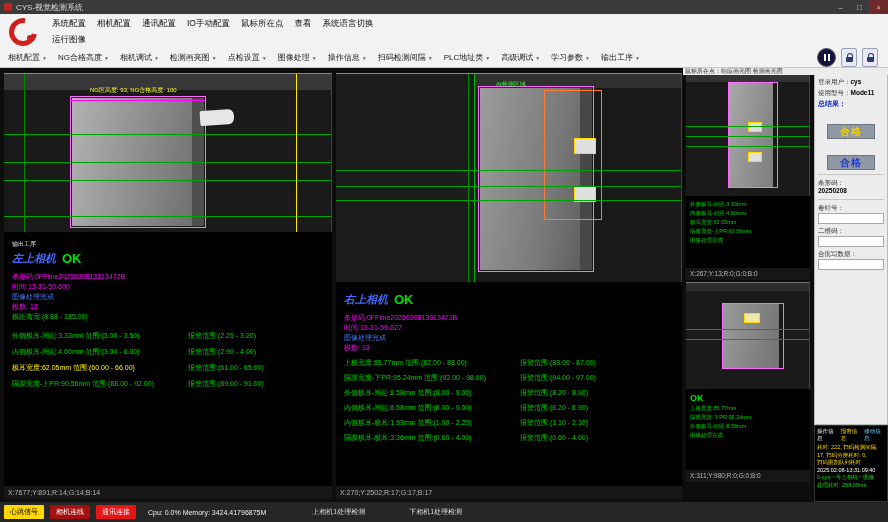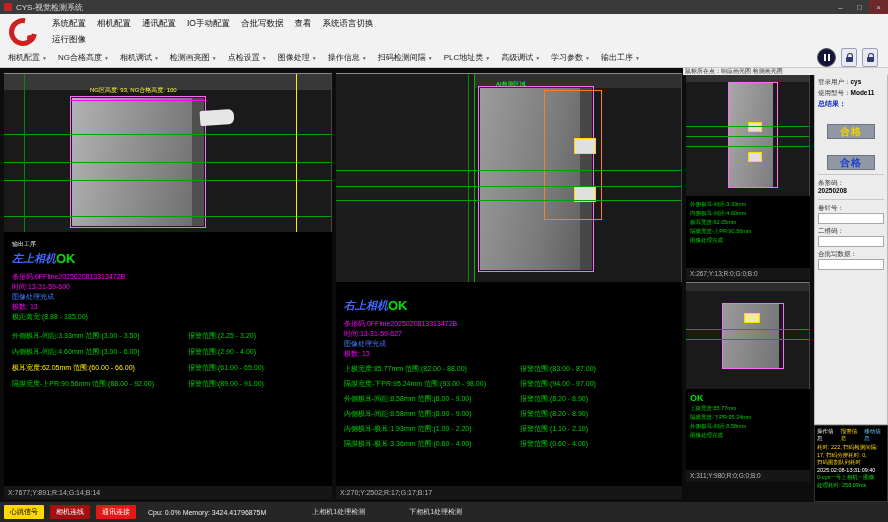--- a/index.html
+++ b/index.html
@@ -48,21 +48,21 @@
   
   .band{position:absolute;left:0;right:0;top:0;height:16px;background:#383838;}
   .hl{position:absolute;left:0;right:0;height:1px;background:#00a400;}
   .vl{position:absolute;top:0;bottom:0;width:1px;}
   .olabel{position:absolute;font-size:6px;white-space:nowrap;}
   .rect{position:absolute;box-sizing:border-box;}
 
   
   .cam-text{position:relative;padding:8px 8px 0 8px;color:#0c0;}
   .tiny-white{font-size:6px;color:#e8e8e8;}
-  .cam-title-row{display:flex;align-items:center;margin:2px 0 6px 0;}
+  .cam-title-row{display:flex;align-items:center;gap:6px;margin:2px 0 6px 0;}
   .cam-title{font-size:11px;font-weight:bold;color:#4169ff;font-style:italic;}
   .cam-status{font-size:13px;font-weight:bold;color:#00e000;}
   .meta-magenta{font-size:7px;color:#ff00ff;line-height:10px;}
   .meta-blue{font-size:7px;color:#4879ff;line-height:10px;}
   .meta-green{font-size:7px;color:#00cf00;line-height:10px;}
   .mrows{margin-top:10px;}
   .mrow{display:flex;font-size:7px;color:#00cf00;margin-bottom:8px;line-height:8px;}
   .cam-right .mrow{margin-bottom:7px;}
   .m1{width:176px;flex-shrink:0;}
   .m2{flex:1;}
@@ -128,21 +128,21 @@
   <div class="menubar">
     <div class="logo">
       <span class="logo-ring"></span>
       <span class="logo-dot"></span>
     </div>
     <div class="menu-row1">
       <span class="menu-item">系统配置</span>
       <span class="menu-item">相机配置</span>
       <span class="menu-item">通讯配置</span>
       <span class="menu-item">IO手动配置</span>
-      <span class="menu-item">合批写数据</span>
+      <span class="menu-item">鼠标所在点</span>
       <span class="menu-item">查看</span>
       <span class="menu-item">系统语言切换</span>
     </div>
     <div class="menu-row2">
       <span class="menu-item">运行图像</span>
     </div>
   </div>
 
   <div class="toolbar">
     <span class="tool-tab">
@@ -269,21 +269,21 @@
         <div class="rect" style="left:208px;top:16px;width:58px;height:130px;border:1px solid #ff7a30;"></div>
         <div class="rect" style="left:238px;top:64px;width:22px;height:16px;background:#e0e0e0;border:1px solid #ffd800;"></div>
         <div class="rect" style="left:238px;top:112px;width:22px;height:16px;background:#e0e0e0;border:1px solid #ffd800;"></div>
         <div class="hl" style="top:96px;"></div>
         <div class="hl" style="top:112px;"></div>
         <div class="hl" style="top:126px;"></div>
         <div class="vl" style="left:132px;background:#008a00;"></div>
         <div class="vl" style="left:138px;background:#00b400;"></div>
         <div class="olabel" style="left:160px;top:6px;color:#33ff33;">AI检测区域</div>
       </div>
-      <div class="cam-text" style="padding-top:14px;">
+      <div class="cam-text" style="padding-top:8px;">
         <div class="cam-title-row">
           <span class="cam-title">右上相机</span>
           <span class="cam-status">OK</span>
         </div>
         <div class="meta-magenta">条形码:0FFline2025020813313472B</div>
         <div class="meta-magenta">时间:13-31-59-627</div>
         <div class="meta-blue">图像处理完成</div>
         <div class="meta-magenta">极数: 13</div>
         <div class="mrows" style="margin-top:6px;">
           <div class="mrow">

